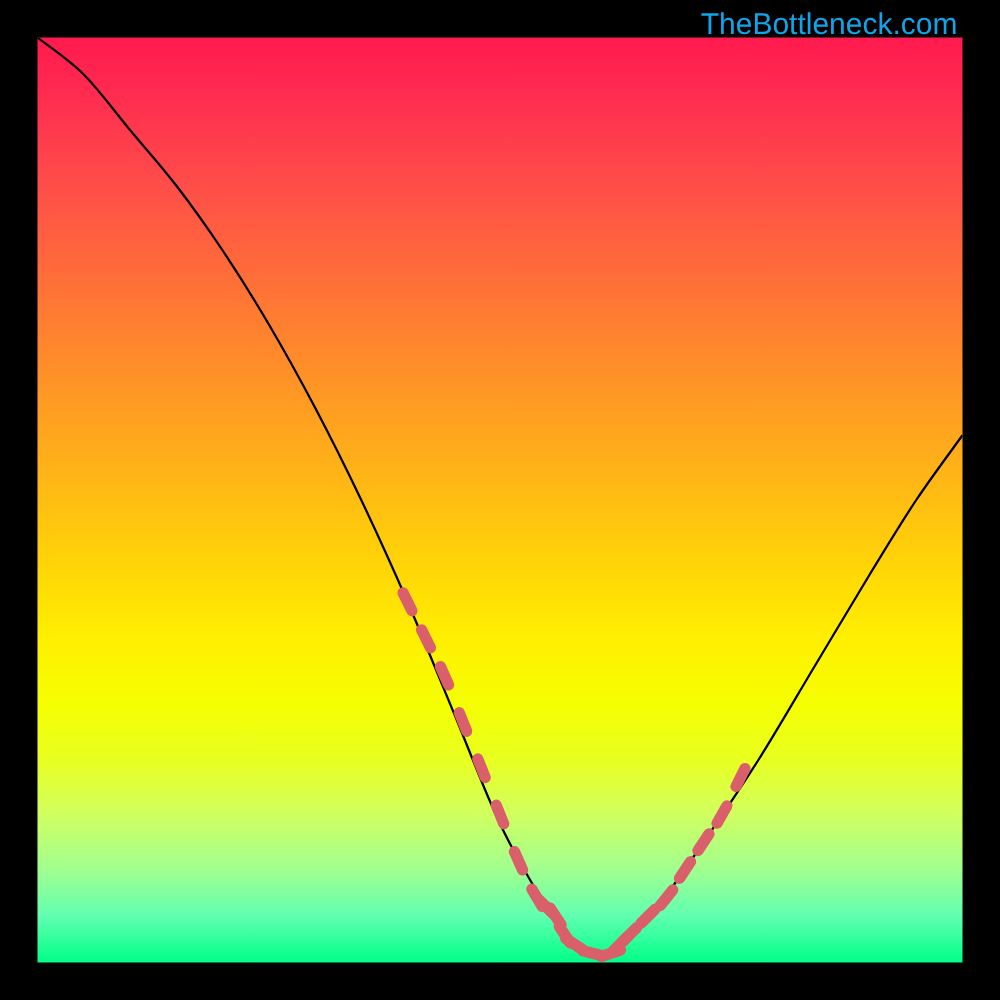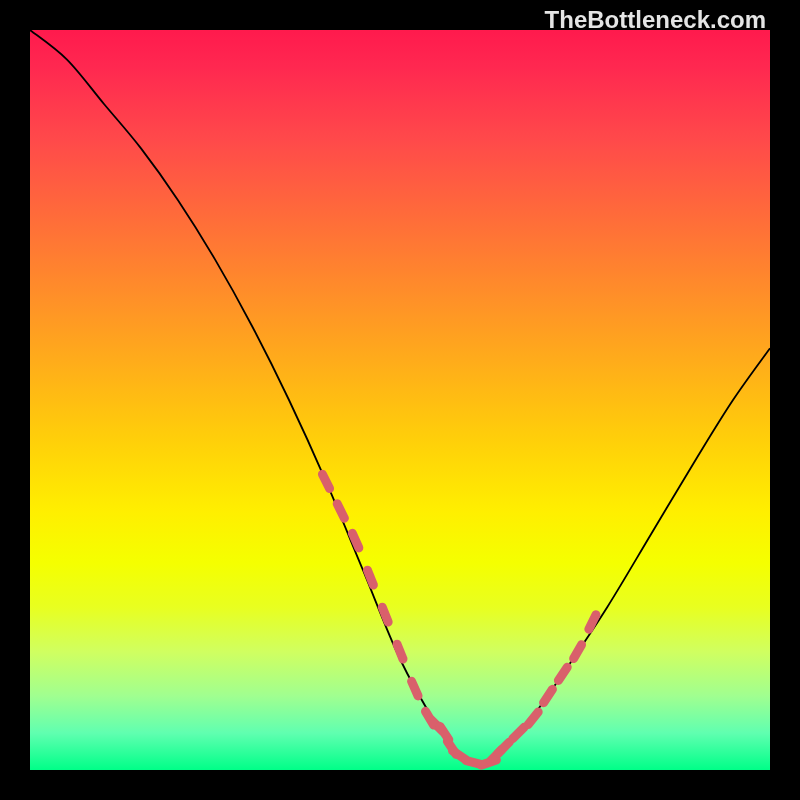--- a/index.html
+++ b/index.html
@@ -38,22 +38,22 @@
       #60ffb0 95%,
       #00ff88 100%
     );
   }
   .watermark {
     position: absolute;
     top: 6px;
     right: 34px;
     font-family: Arial, sans-serif;
     font-size: 24px;
-    font-weight: bold;
-    color: #e5e5e5;
+    font-weight: normal;
+    color: #0ea5e9;
     z-index: 10;
   }
   svg {
     position: absolute;
     left: 0;
     top: 0;
     width: 740px;
     height: 740px;
   }
   .curve {

